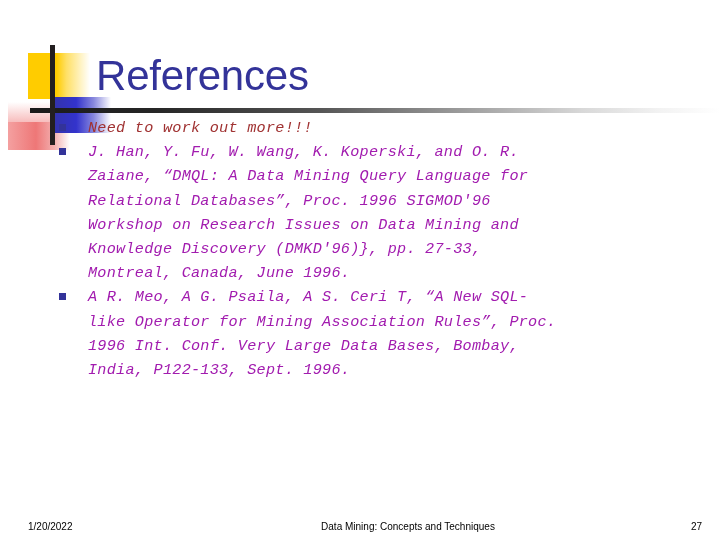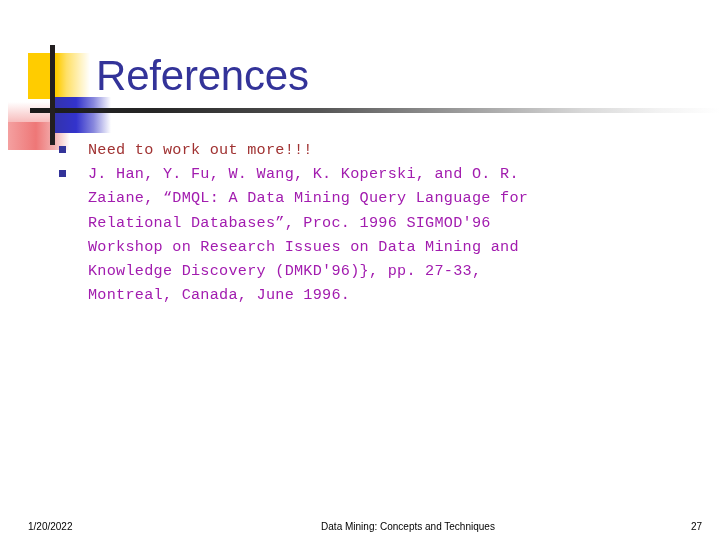--- a/index.html
+++ b/index.html
@@ -95,22 +95,23 @@
     font-weight: 400;
     color: #333399;
     letter-spacing: -0.2px;
     white-space: nowrap;
   }
 
   
   #body {
     position: absolute;
     left: 56px;
-    top: 138px;
+    top: 116px;
     width: 660px;
+    font-style: italic;
   }
   .bullet-row {
     position: relative;
     padding-left: 32px;
     margin-bottom: 0px;
   }
   .bullet-marker {
     position: absolute;
     left: 3px;
     top: 8px;
@@ -175,20 +176,27 @@
     <div class="bullet-row">
       <span class="bullet-marker"></span>
       <div class="bullet-text">J. Han, Y. Fu, W. Wang, K. Koperski, and O. R.
 Zaiane, “DMQL: A Data Mining Query Language for
 Relational Databases”, Proc. 1996 SIGMOD'96
 Workshop on Research Issues on Data Mining and
 Knowledge Discovery (DMKD'96)}, pp. 27-33,
 Montreal, Canada, June 1996.</div>
     </div>
 
+    <div class="bullet-row">
+      <span class="bullet-marker"></span>
+      <div class="bullet-text">A R. Meo, A G. Psaila, A S. Ceri T, “A New SQL-
+like Operator for Mining Association Rules”, Proc.
+1996 Int. Conf. Very Large Data Bases, Bombay,
+India, P122-133, Sept. 1996.</div>
+    </div>
 
   </div>
 
   <div id="footer">
     <div class="footer-cell" id="footer-date">1/20/2022</div>
     <div class="footer-cell" id="footer-title">Data Mining: Concepts and Techniques</div>
     <div class="footer-cell" id="footer-page">27</div>
   </div>
 
 </div>

